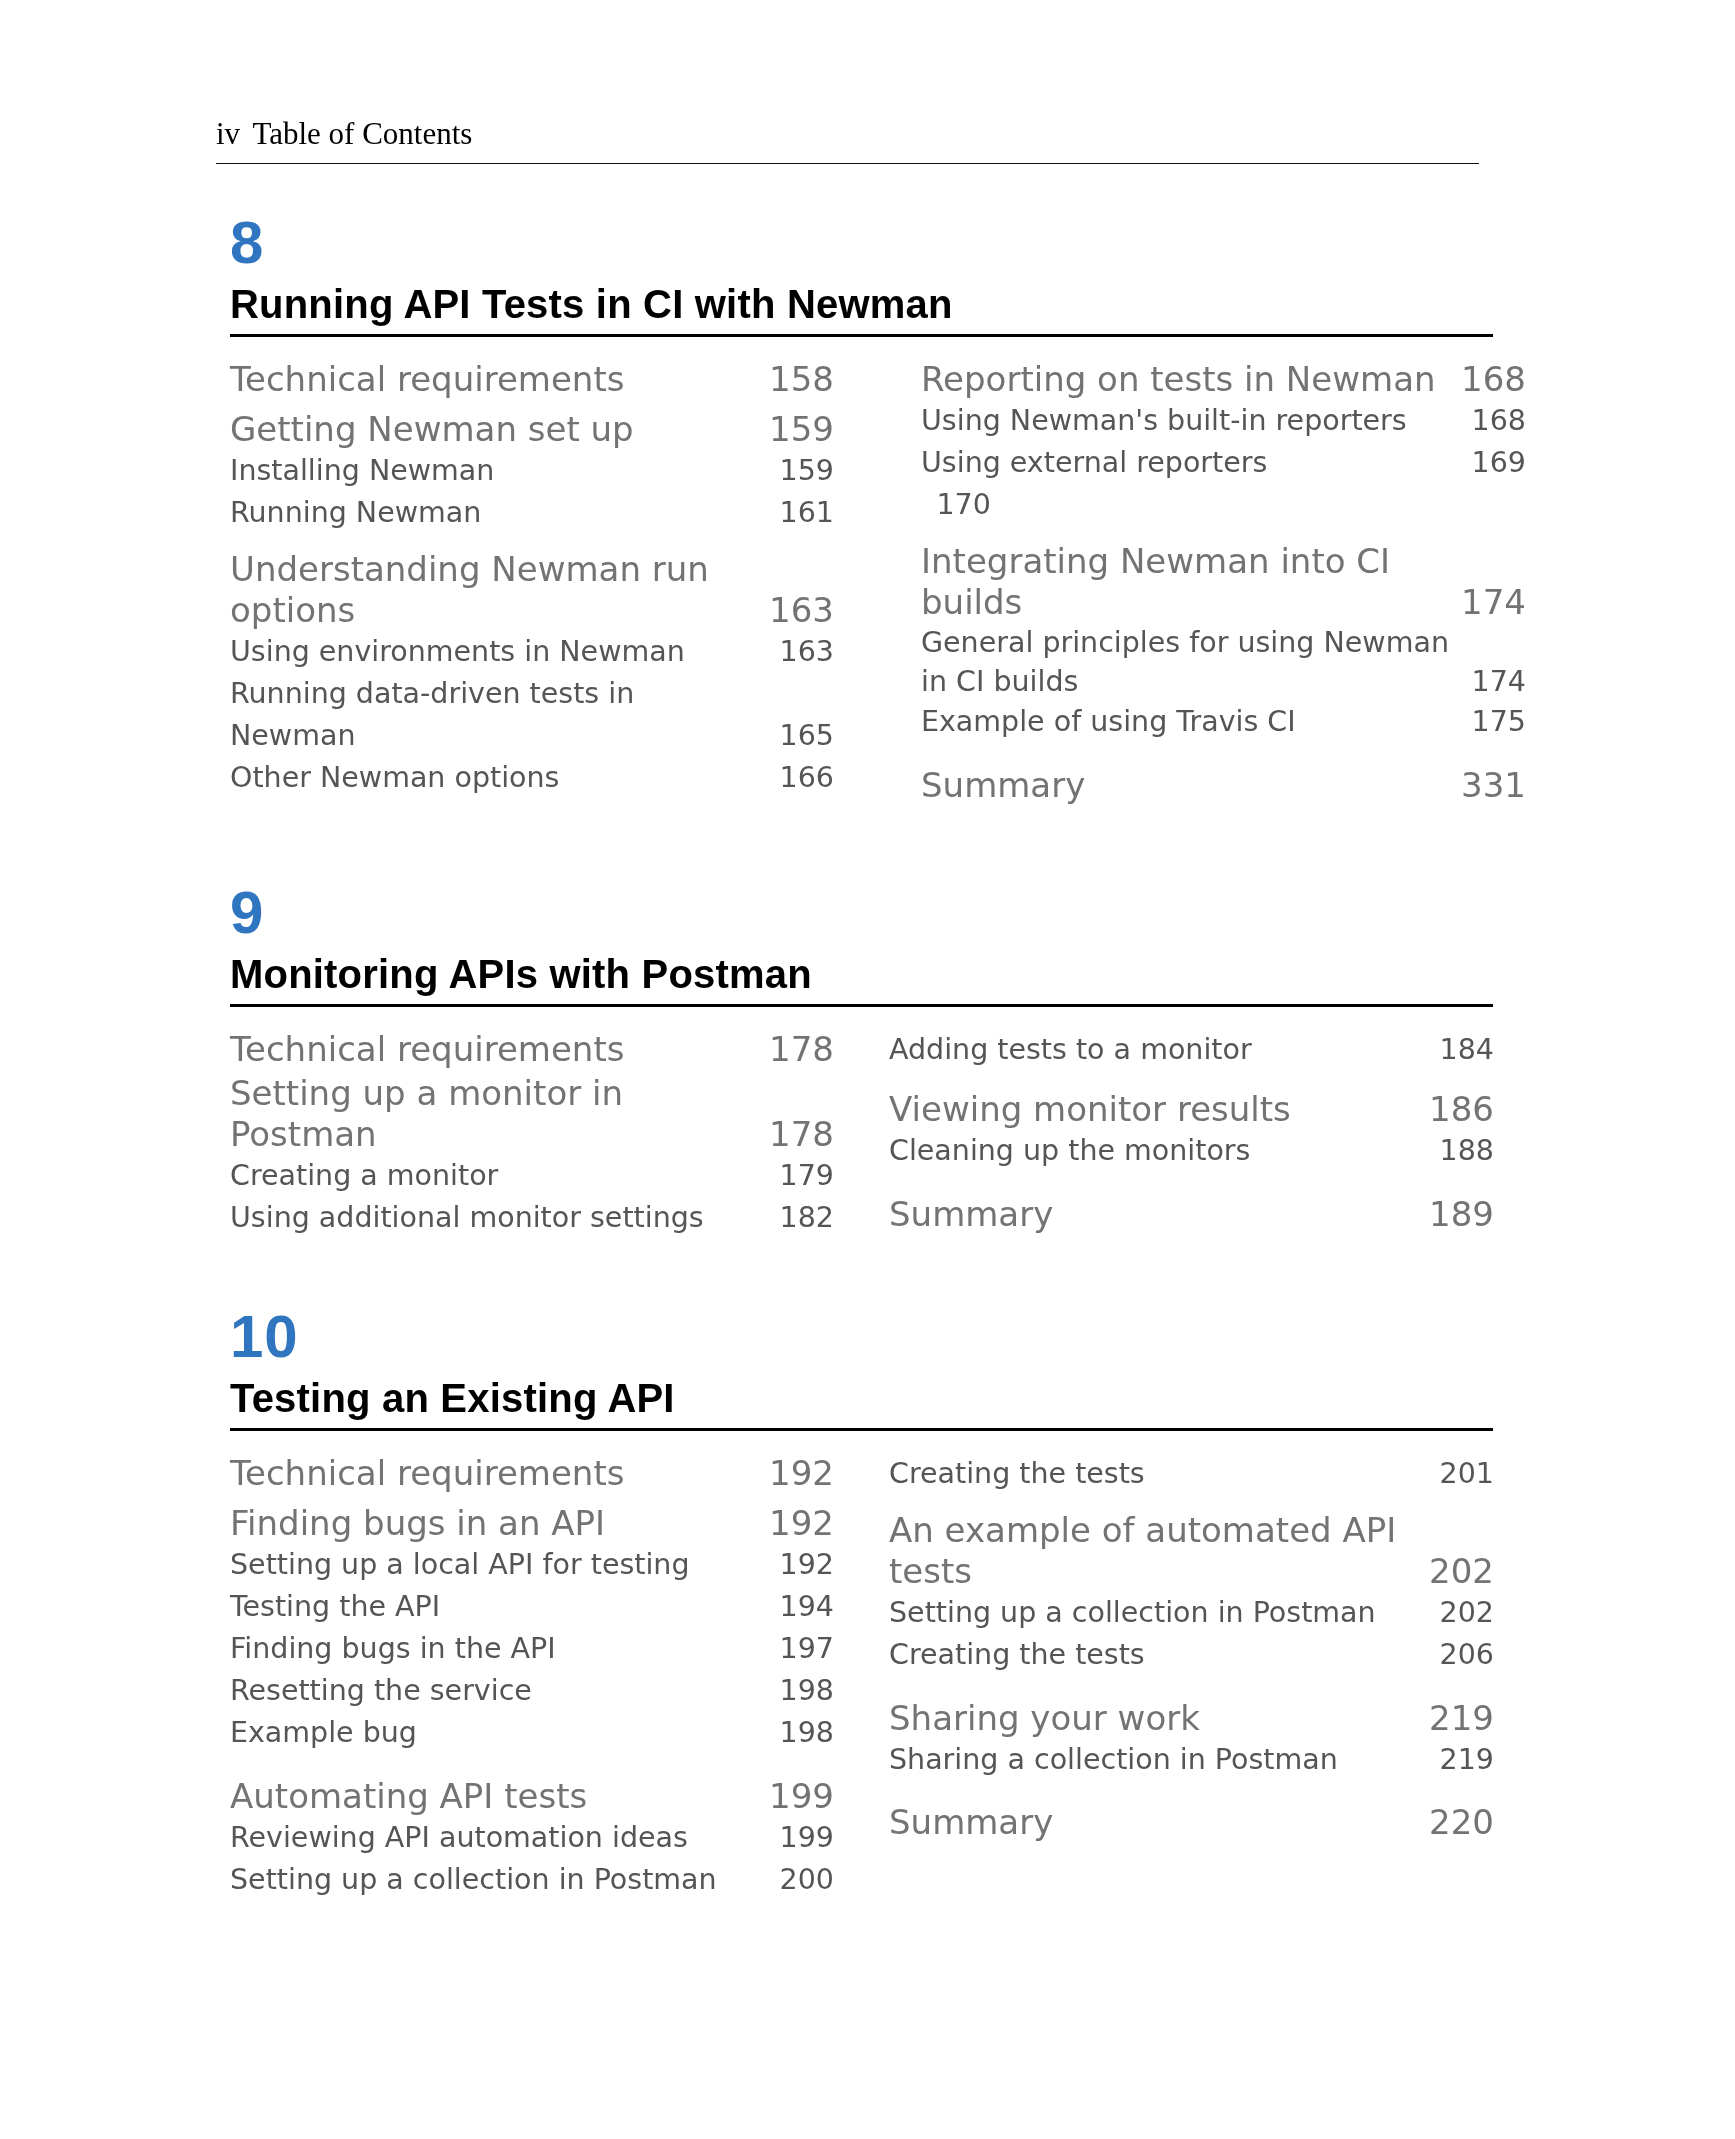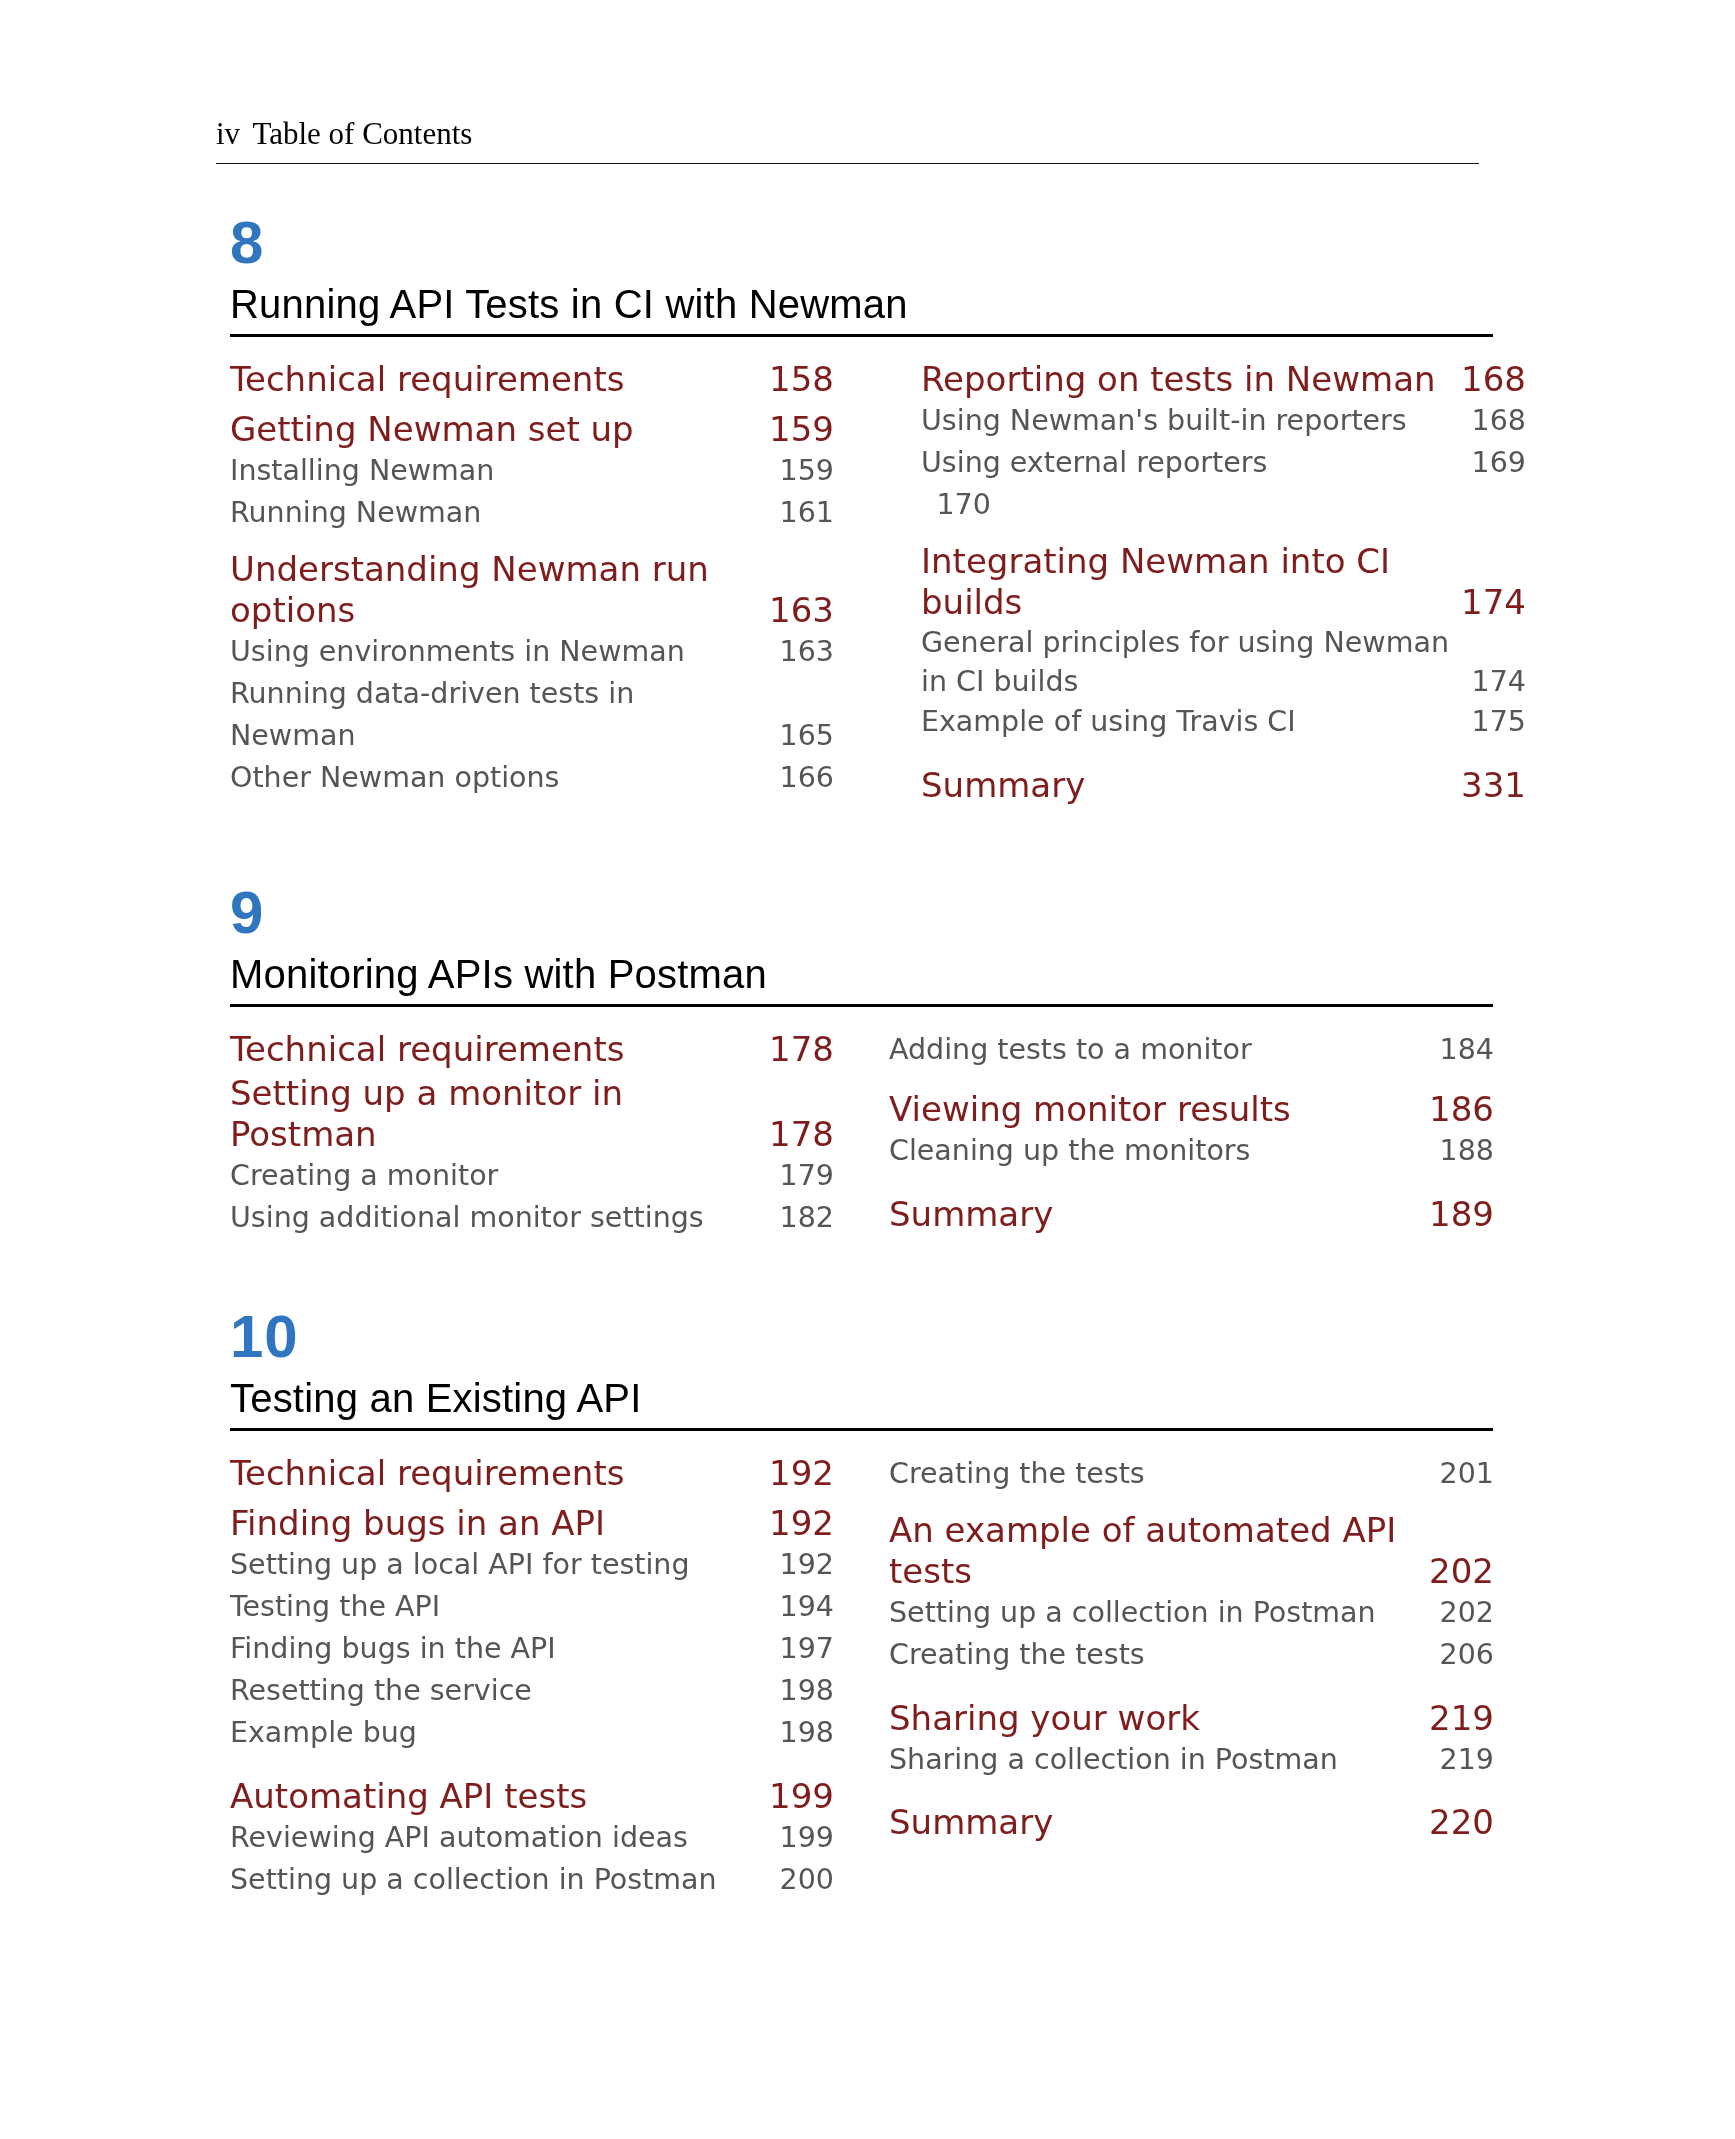--- a/index.html
+++ b/index.html
@@ -5,30 +5,30 @@
   html, body { margin:0; padding:0; background:#ffffff; }
   body { width:1735px; height:2140px; position:relative; overflow:hidden;
          font-family:"DejaVu Sans", "Liberation Sans", sans-serif; color:#000; }
   .page-header { position:absolute; left:216px; top:114px; width:1263px; height:49px;
                  border-bottom:1.9px solid #111; }
   .page-header span { font-family:"Liberation Serif", "DejaVu Serif", serif; font-size:31px; line-height:39px; }
   .page-num { margin-right:12.3px; }
   .chapter { position:absolute; left:230px; width:1263px; }
   .ch-num { font-size:60px; font-weight:bold; color:#2f75bf; line-height:69px; height:69px;
             font-family:"Liberation Sans", sans-serif; letter-spacing:0.8px; }
-  .ch-title { font-size:40px; font-weight:normal; line-height:54px; padding-bottom:3.1px;
+  .ch-title { font-size:40px; font-weight:bold; line-height:54px; padding-bottom:3.1px;
               border-bottom:3.9px solid #000; font-family:"Liberation Sans", sans-serif; letter-spacing:0.2px; }
   .cols { position:relative; }
   .col { position:absolute; top:0; }
   .col.left { left:0; width:604px; }
   .col.right { left:659px; width:605px; }
   .entry { display:flex; justify-content:space-between; align-items:flex-end; }
   .entry .t { flex:1; }
   .entry .p { text-align:right; white-space:nowrap; padding-left:15.4px; }
-  .l1 { font-size:34px; line-height:41px; color:#7f1d1d; }
+  .l1 { font-size:34px; line-height:41px; color:#737373; }
   .l2 { font-size:28.5px; line-height:42px; color:#555; }
 </style>
 </head>
 <body>
 
 <div class="page-header">
   <span class="page-num">iv</span><span>Table of Contents</span>
 </div>
 
 <div class="chapter" style="top:208px;">

